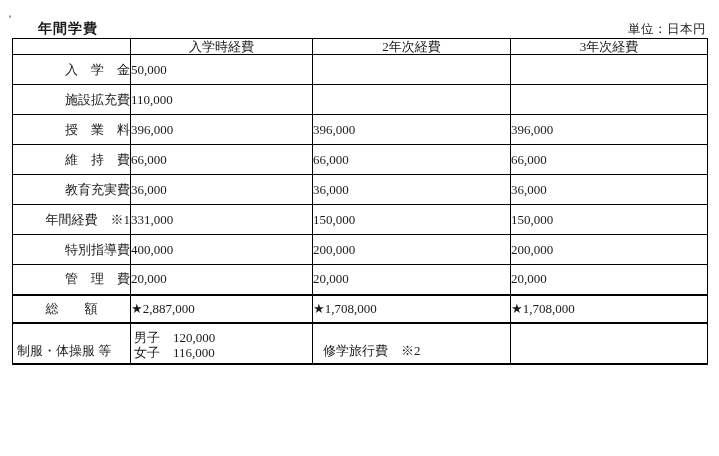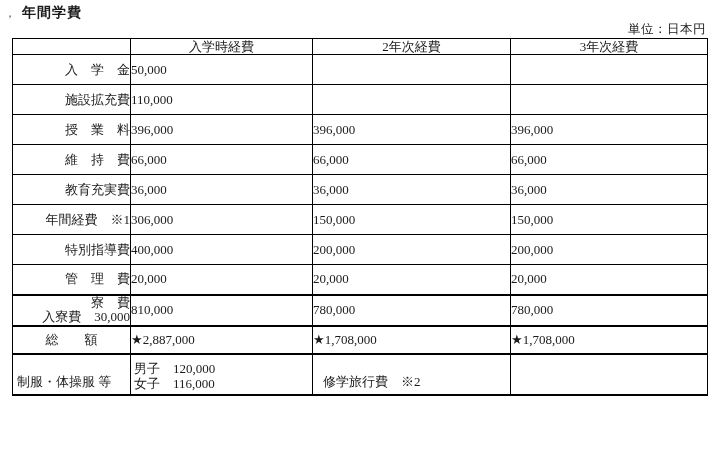--- a/index.html
+++ b/index.html
@@ -3,21 +3,21 @@
 <meta charset="utf-8">
 <style>
   html,body{margin:0;padding:0}
   body{
     width:719px;height:456px;background:#ffffff;position:relative;
     font-family:"Liberation Serif","DejaVu Serif",serif;color:#1b1b1b;
     -webkit-font-smoothing:antialiased;
   }
   .stray{position:absolute;left:4px;top:7px;font-size:12px;color:#555;line-height:1}
   .title{
-    position:absolute;left:22px;top:4px;margin:0;
+    position:absolute;left:22px;top:4px;margin:16px;
     font-family:Liberation Sans, sans-serif;
     font-weight:700;font-size:14px;letter-spacing:1px;
   }
   .unit{position:absolute;top:21px;right:13px;font-size:12.5px;letter-spacing:0.5px}
 
   table.fee{
     position:absolute;left:12px;top:38px;width:695px;
     border-collapse:collapse;table-layout:fixed;
   }
   th,td{
@@ -94,44 +94,35 @@
       <td class="num n3">66,000</td>
     </tr>
     <tr>
       <td class="label">教育充実費</td>
       <td class="num n1">36,000</td>
       <td class="num n2">36,000</td>
       <td class="num n3">36,000</td>
     </tr>
     <tr>
       <td class="label">年間経費　※1</td>
-      <td class="num n1">306,000</td>
+      <td class="num n1">331,000</td>
       <td class="num n2">150,000</td>
       <td class="num n3">150,000</td>
     </tr>
     <tr>
       <td class="label">特別指導費</td>
       <td class="num n1">400,000</td>
       <td class="num n2">200,000</td>
       <td class="num n3">200,000</td>
     </tr>
     <tr>
       <td class="label">管　理　費</td>
       <td class="num n1">20,000</td>
       <td class="num n2">20,000</td>
       <td class="num n3">20,000</td>
-    </tr>
-    <tr class="thick dorm">
-      <td class="label dorm-label">
-        <div>寮　費</div>
-        <div>入寮費　30,000</div>
-      </td>
-      <td class="num n1">810,000</td>
-      <td class="num n2">780,000</td>
-      <td class="num n3">780,000</td>
     </tr>
     <tr class="thick total">
       <td class="center">総　　額</td>
       <td class="num n1">★2,887,000</td>
       <td class="num n2">★1,708,000</td>
       <td class="num n3">★1,708,000</td>
     </tr>
     <tr class="thick bottom uniform">
       <td class="uniform-label">制服・体操服 等</td>
       <td class="pair">

